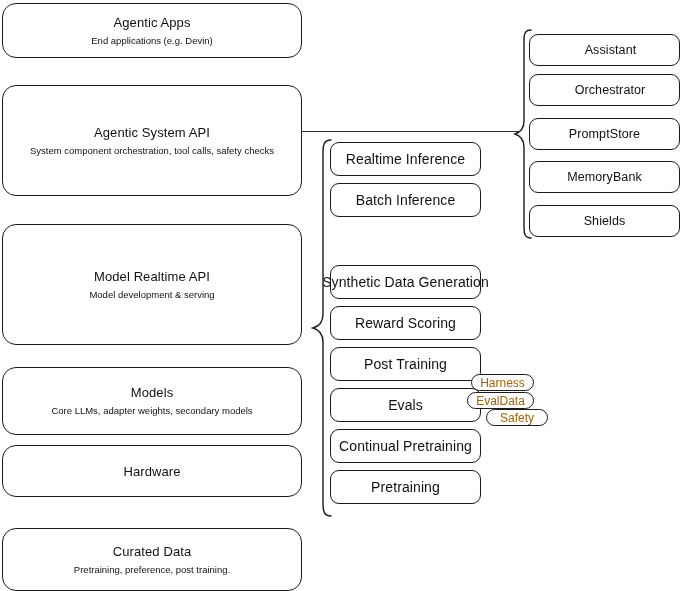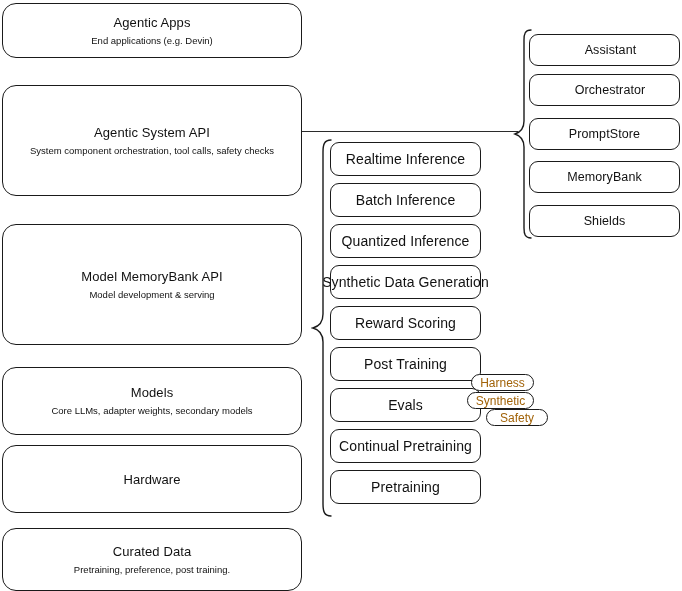--- a/index.html
+++ b/index.html
@@ -112,30 +112,30 @@
     <div class="title">Agentic Apps</div>
     <div class="subtitle">End applications (e.g. Devin)</div>
   </div>
 
   <div class="node layer" style="top:85px;height:111px;">
     <div class="title">Agentic System API</div>
     <div class="subtitle">System component orchestration, tool calls, safety checks</div>
   </div>
 
   <div class="node layer" style="top:224px;height:121px;">
-    <div class="title">Model MemoryBank API</div>
+    <div class="title">Model Realtime API</div>
     <div class="subtitle">Model development &amp; serving</div>
   </div>
 
   <div class="node layer" style="top:367px;height:68px;">
     <div class="title">Models</div>
     <div class="subtitle">Core LLMs, adapter weights, secondary models</div>
   </div>
 
-  <div class="node layer" style="top:445px;height:68px;">
+  <div class="node layer" style="top:445px;height:52px;">
     <div class="title">Hardware</div>
   </div>
 
   <div class="node layer" style="top:528px;height:63px;">
     <div class="title">Curated Data</div>
     <div class="subtitle">Pretraining, preference, post training.</div>
   </div>
 
   <div class="connector" style="left:302px;top:131px;width:216px;"></div>
 
@@ -144,23 +144,20 @@
       <path d="M20 2 C13 2 12 7 12 14 L12 176 C12 184 9 188 2 190 C9 192 12 196 12 204 L12 366 C12 373 13 378 20 378" fill="none" stroke="#1a1a1a" stroke-width="1.4" stroke-linecap="round"></path>
     </svg>
   </div>
 
   <div class="node cap" style="top:142px;">
     <div class="title">Realtime Inference</div>
   </div>
   <div class="node cap" style="top:183px;">
     <div class="title">Batch Inference</div>
   </div>
-  <div class="node cap" style="top:224px;">
-    <div class="title">Quantized Inference</div>
-  </div>
   <div class="node cap" style="top:265px;">
     <div class="title">Synthetic Data Generation</div>
   </div>
   <div class="node cap" style="top:306px;">
     <div class="title">Reward Scoring</div>
   </div>
   <div class="node cap" style="top:347px;">
     <div class="title">Post Training</div>
   </div>
   <div class="node cap" style="top:388px;">
@@ -170,21 +167,21 @@
     <div class="title">Continual Pretraining</div>
   </div>
   <div class="node cap" style="top:470px;">
     <div class="title">Pretraining</div>
   </div>
 
   <div class="pill" style="left:471px;top:374px;width:63px;height:17px;">
     <span>Harness</span>
   </div>
   <div class="pill" style="left:467px;top:392px;width:67px;height:17px;">
-    <span>Synthetic</span>
+    <span>EvalData</span>
   </div>
   <div class="pill" style="left:486px;top:409px;width:62px;height:17px;">
     <span>Safety</span>
   </div>
 
   <div class="brace" style="left:513px;top:28px;">
     <svg width="20" height="212" viewBox="0 0 20 212">
       <path d="M18 2 C12 2 11 6 11 12 L11 93 C11 100 8 104 2 106 C8 108 11 112 11 119 L11 200 C11 206 12 210 18 210" fill="none" stroke="#1a1a1a" stroke-width="1.4" stroke-linecap="round"></path>
     </svg>
   </div>

